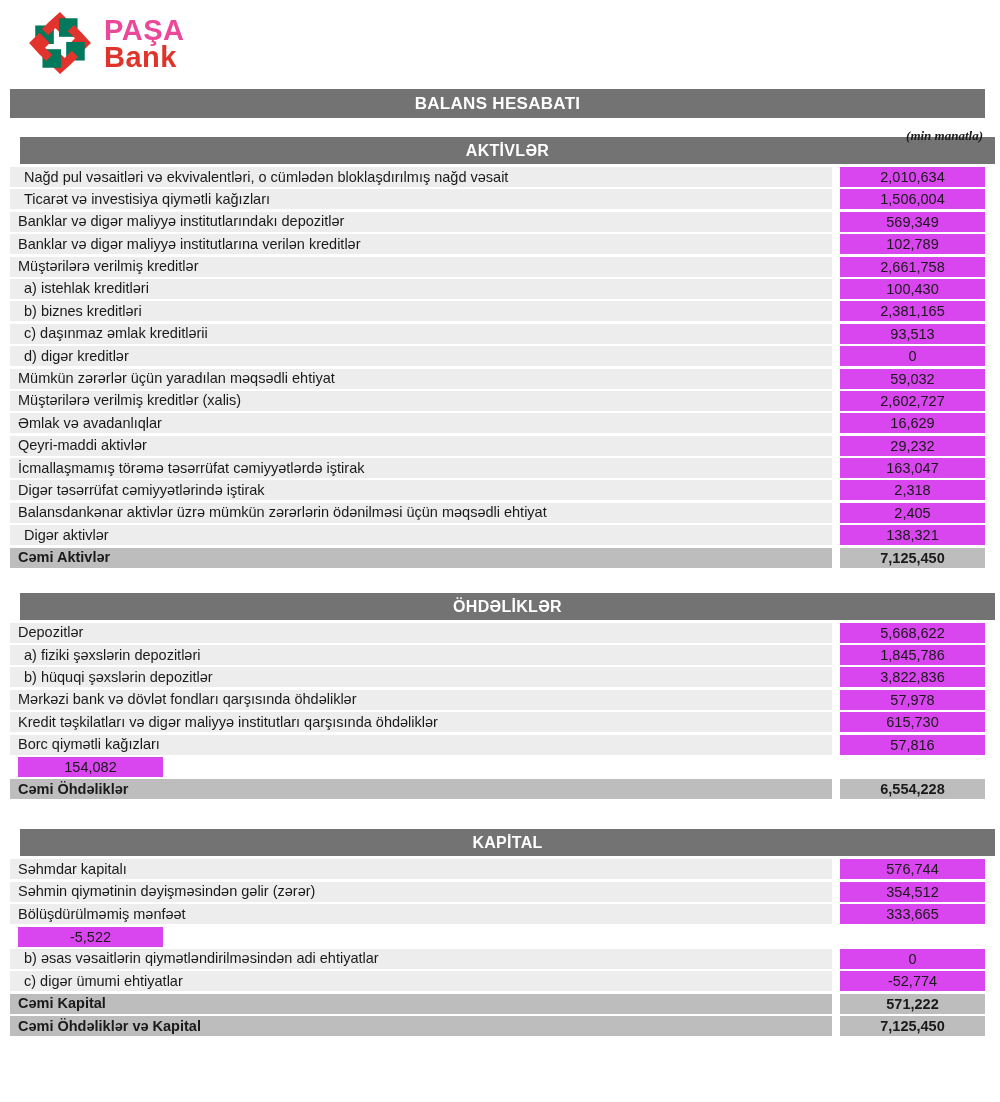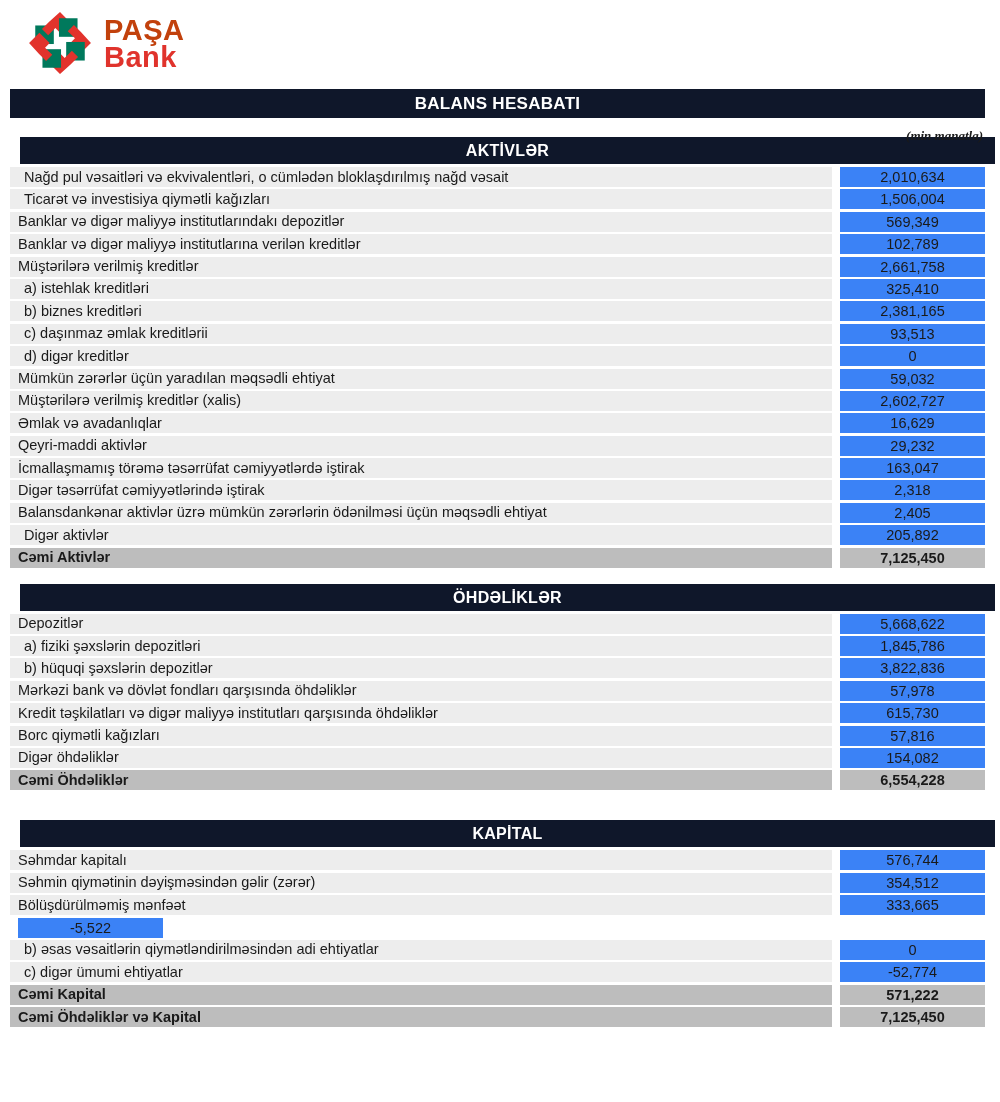--- a/index.html
+++ b/index.html
@@ -8,45 +8,45 @@
     font-family:"Liberation Sans","DejaVu Sans",sans-serif;
     color:#1a1a1a;
     -webkit-font-smoothing:antialiased;
   }
   .page{position:relative;width:1000px;height:1102px;overflow:hidden;background:#fff;}
 
   
   .brand{display:flex;align-items:flex-start;padding:10px 0 0 27px;height:80px;box-sizing:border-box;}
   .brand-logo{width:66px;height:66px;flex:0 0 66px;}
   .wordmark{margin-left:11px;padding-top:7px;line-height:27px;font-weight:bold;font-size:29px;letter-spacing:0.5px;}
-  .wm1{color:#c2410c;display:block;}
+  .wm1{color:#ec4899;display:block;}
   .wm2{color:#E0332C;display:block;}
 
   
-  .band{margin-left:10px;width:975px;background:#0f172a;color:#ffffff;
+  .band{margin-left:10px;width:975px;background:#737373;color:#ffffff;
         font-weight:bold;text-align:center;box-sizing:border-box;}
   .title-band{margin-top:9px;height:29px;line-height:29px;font-size:17px;letter-spacing:0.3px;}
   .section-band{height:27px;line-height:27px;font-size:16px;margin-bottom:3px;letter-spacing:0.3px;}
 
   
   .units{margin-left:10px;width:975px;text-align:right;
          font-family:"Liberation Serif","DejaVu Serif",serif;
          font-style:italic;font-weight:bold;font-size:13px;
          padding:10px 2px 3px 0;box-sizing:border-box;height:19px;}
 
   
   .section{margin-left:10px;width:975px;}
   .sec-aktivler{margin-top:0;border-radius:26px;}
-  .sec-ohdelikler{margin-top:16px;}
+  .sec-ohdelikler{margin-top:25px;}
   .sec-kapital{margin-top:30px;}
 
   .row{display:flex;margin-bottom:2.4px;}
   .cell-label{flex:1 1 auto;background:#EDEDED;display:flex;align-items:center;
               padding-left:8px;font-size:14.5px;line-height:17px;box-sizing:border-box;min-height:20px;}
-  .cell-value{flex:0 0 145px;margin-left:8px;background:#3b82f6;display:flex;
+  .cell-value{flex:0 0 145px;margin-left:8px;background:#d946ef;display:flex;
               align-items:center;justify-content:center;font-size:14.5px;box-sizing:border-box;min-height:20px;}
   .row.indent .cell-label{padding-left:14px;}
   .row.tall .cell-label,.row.tall .cell-value{min-height:42px;}
   .row.total .cell-label,.row.total .cell-value{background:#BDBDBD;font-weight:bold;}
 </style>
 </head>
 <body>
 
 <div class="page">
 
@@ -88,21 +88,21 @@
         <div class="row">
           <div class="cell-label">Banklar və digər maliyyə institutlarına verilən kreditlər</div>
           <div class="cell-value">102,789</div>
         </div>
         <div class="row">
           <div class="cell-label">Müştərilərə verilmiş kreditlər</div>
           <div class="cell-value">2,661,758</div>
         </div>
         <div class="row indent">
           <div class="cell-label">a) istehlak kreditləri</div>
-          <div class="cell-value">325,410</div>
+          <div class="cell-value">100,430</div>
         </div>
         <div class="row indent">
           <div class="cell-label">b) biznes kreditləri</div>
           <div class="cell-value">2,381,165</div>
         </div>
         <div class="row indent">
           <div class="cell-label">c) daşınmaz əmlak kreditlərii</div>
           <div class="cell-value">93,513</div>
         </div>
         <div class="row indent">
@@ -132,21 +132,21 @@
         <div class="row">
           <div class="cell-label">Digər təsərrüfat cəmiyyətlərində iştirak</div>
           <div class="cell-value">2,318</div>
         </div>
         <div class="row">
           <div class="cell-label">Balansdankənar aktivlər üzrə mümkün zərərlərin ödənilməsi üçün məqsədli ehtiyat</div>
           <div class="cell-value">2,405</div>
         </div>
         <div class="row indent">
           <div class="cell-label">Digər aktivlər</div>
-          <div class="cell-value">205,892</div>
+          <div class="cell-value">138,321</div>
         </div>
         <div class="row total">
           <div class="cell-label">Cəmi Aktivlər</div>
           <div class="cell-value">7,125,450</div>
         </div>
       </section>
       <section class="section sec-ohdelikler">
         <div class="band section-band">ÖHDƏLİKLƏR</div>
         <div class="row">
           <div class="cell-label">Depozitlər</div>
@@ -166,21 +166,20 @@
         </div>
         <div class="row">
           <div class="cell-label">Kredit təşkilatları və digər maliyyə institutları qarşısında öhdəliklər</div>
           <div class="cell-value">615,730</div>
         </div>
         <div class="row">
           <div class="cell-label">Borc qiymətli kağızları</div>
           <div class="cell-value">57,816</div>
         </div>
         <div class="row">
-          <div class="cell-label">Digər öhdəliklər</div>
           <div class="cell-value">154,082</div>
         </div>
         <div class="row total">
           <div class="cell-label">Cəmi Öhdəliklər</div>
           <div class="cell-value">6,554,228</div>
         </div>
       </section>
       <section class="section sec-kapital">
         <div class="band section-band">KAPİTAL</div>
         <div class="row">

